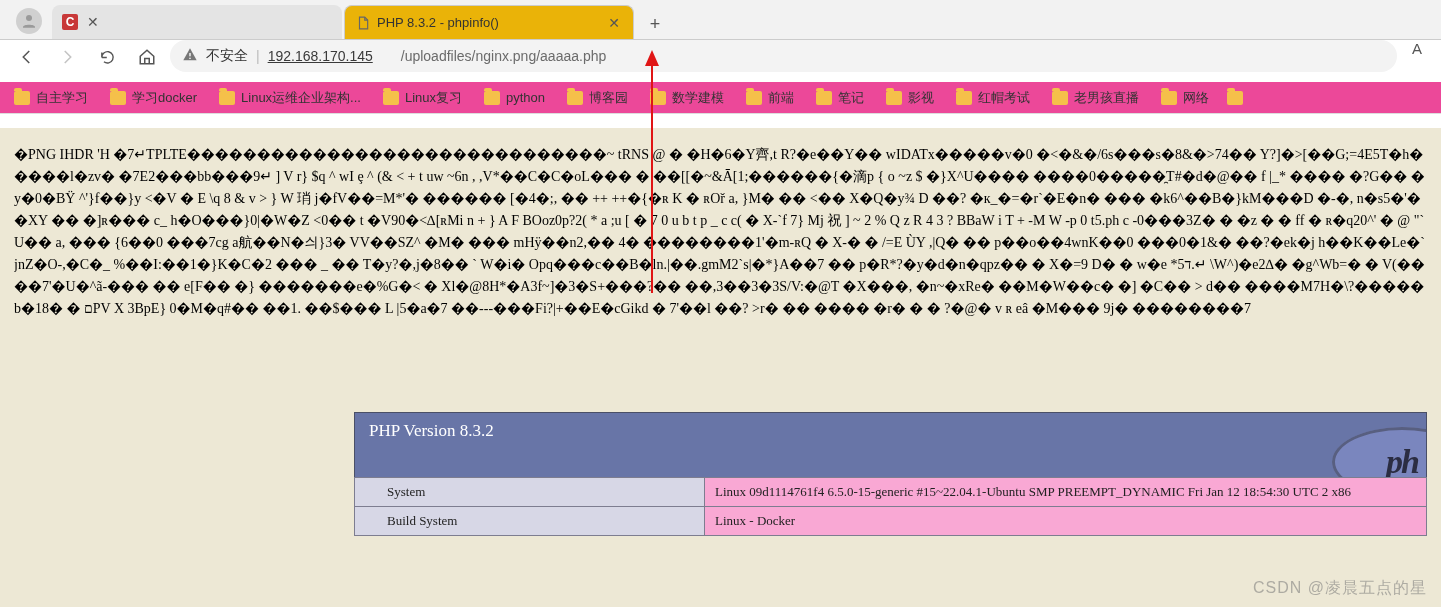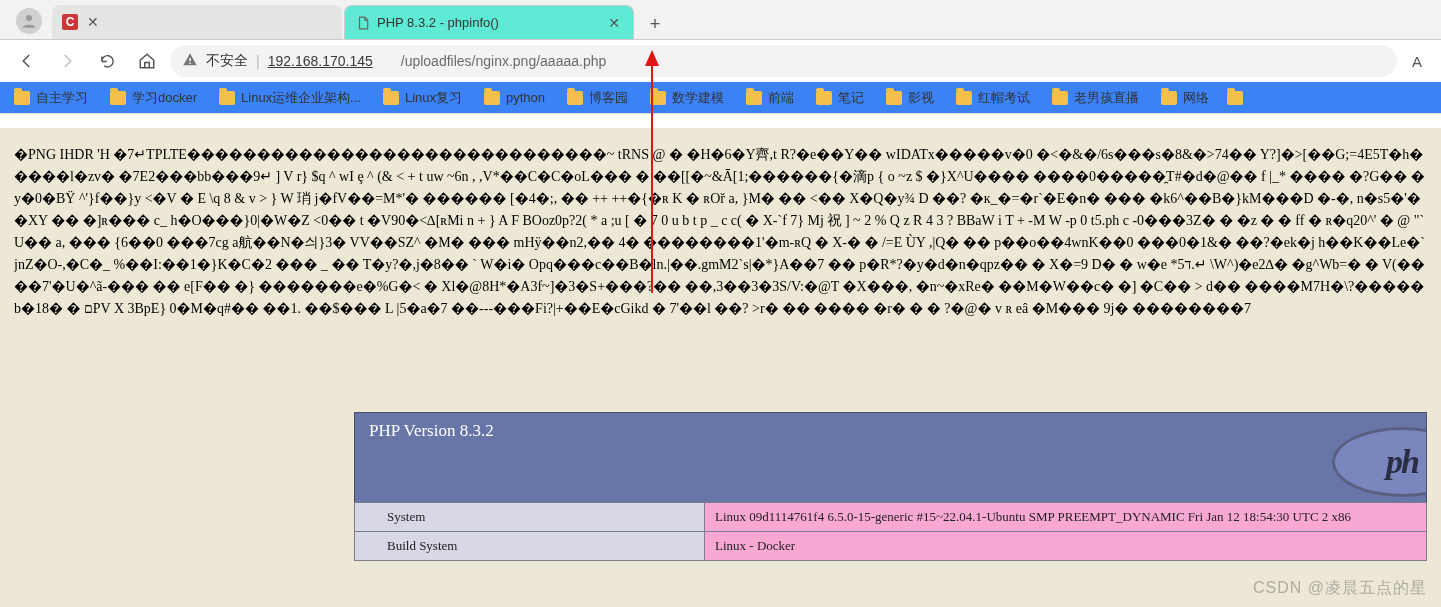--- a/index.html
+++ b/index.html
@@ -29,47 +29,47 @@
   }
   .tab {
     display: flex; align-items: center;
     height: 34px; min-width: 290px; max-width: 290px;
     padding: 0 10px; margin-right: 2px;
     border-radius: 8px 8px 0 0;
     font-size: 13px; color: #333;
     gap: 6px; cursor: default;
   }
   .tab.inactive { background: #e4e4e4; }
-  .tab.active   { background: #5eead4; border:1px solid #ccc; border-bottom:none; }
+  .tab.active   { background: #eab308; border:1px solid #ccc; border-bottom:none; }
   .tab-favicon { width:16px;height:16px;display:flex;align-items:center;justify-content:center;font-size:12px;font-weight:bold;border-radius:2px;flex-shrink:0;}
   .tab-favicon.csdn { background:#c83838;color:#fff;}
   .tab-favicon.page { color:#666;}
   .tab-title { flex:1; white-space:nowrap; overflow:hidden; text-overflow:ellipsis;}
   .tab-close { color:#555; font-size:14px; padding:0 3px;}
   .tab-new { width:30px;height:30px;display:flex;align-items:center;justify-content:center;color:#555;font-size:18px;margin-left:4px;border-radius:4px;}
   .addr-row {
-    height: 42px; display:flex; align-items:center;
+    height: 42px; display:flex; align-items:flex-start;
     padding: 0 10px; gap: 6px; background:#fff;
   }
   .nav-btn {
     width:34px;height:34px;display:flex;align-items:center;justify-content:center;
     color:#555;font-size:18px;border-radius:50%;
   }
   .addr-bar {
     flex:1;height:32px;border-radius:16px;background:#f3f3f3;
     display:flex;align-items:center;padding:0 12px;gap:8px;
     font-size:14px;color:#333;
   }
   .addr-warn-icon{color:#777;}
   .addr-sep{color:#bbb;}
   .addr-url .seg2{color:#3a3a3a;text-decoration:underline;}
   .addr-url .seg3{color:#6b6b6b;margin-left:28px;}
   .addr-right-letter{width:28px;text-align:center;color:#555;font-size:15px;}
   .bm-row{
-    height:32px;background:#3b82f6;display:flex;align-items:center;
+    height:32px;background:#ec4899;display:flex;align-items:center;
     padding:0 8px;gap:10px;border-bottom:1px solid #ddd;
     font-size:13px;color:#333;white-space:nowrap;overflow:hidden;
   }
   .bm-item{display:flex;align-items:center;gap:6px;padding:2px 6px;border-radius:4px;}
   .bm-folder-icon{width:16px;height:14px;background:#f5c04a;border-radius:2px;position:relative;display:inline-block;}
   .bm-folder-icon::before{content:"";position:absolute;width:8px;height:3px;background:#f5c04a;top:-3px;left:0;border-radius:2px 2px 0 0;}
   .content-area{
     position:absolute; left:0; right:0; top:128px; bottom:0;
     background:#ede8d5;
     padding:16px 14px 0 14px;
@@ -78,21 +78,21 @@
   }
   .png-garbage{
     font-size:14px; line-height:22px; color:#000;
     letter-spacing:0px; word-break:break-all;
     height:262px; overflow:hidden; margin-bottom:6px;
   }
   .phpinfo{ margin-left:340px; }
   .php-header{
     position:relative;
     background:#6875a7; color:#fff;
-    height:90px; display:flex;align-items:flex-start;
+    height:65px; display:flex;align-items:flex-start;
     padding:8px 14px; font-size:17px; font-weight:normal;
     border:1px solid #4a4f66; border-bottom:none;
     overflow:hidden;
   }
   .php-logo{
     position:absolute; right:-46px; top:14px;
     width:140px;height:70px;border-radius:50%;
     background:#7a86be;display:flex;align-items:center;justify-content:center;
     font-style:italic;font-weight:bold;font-size:34px;color:#2b2d42;
     box-shadow:inset 0 0 0 3px #585f80;

